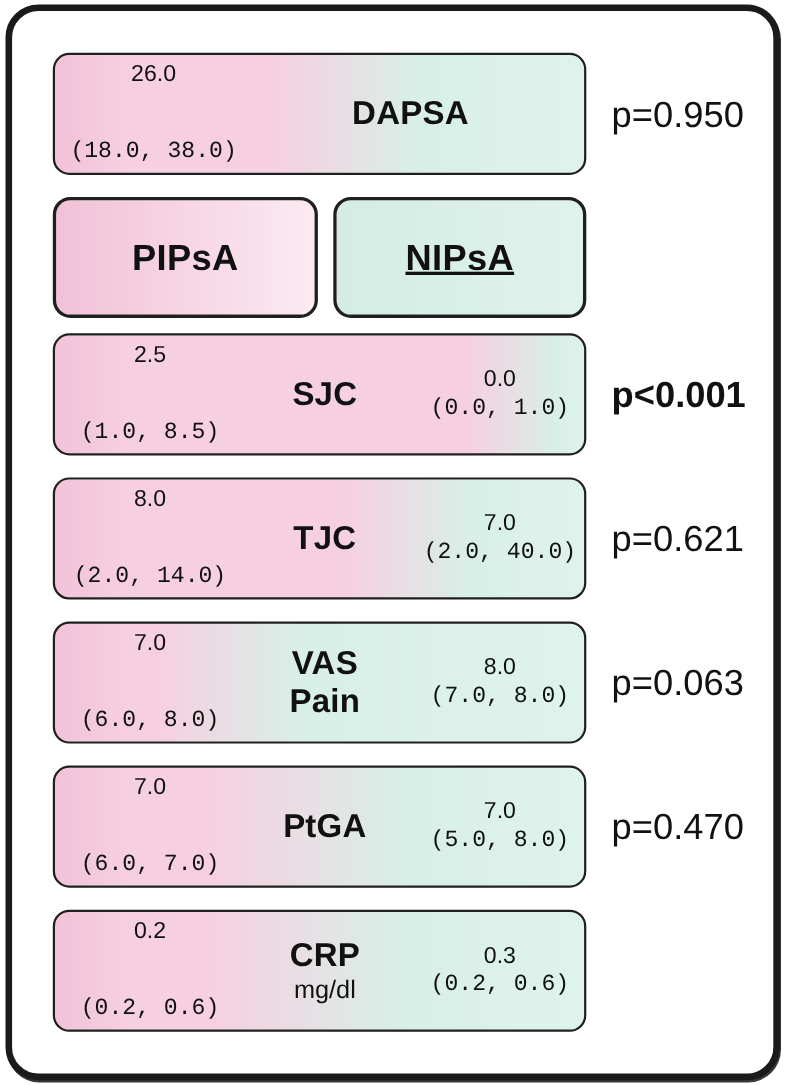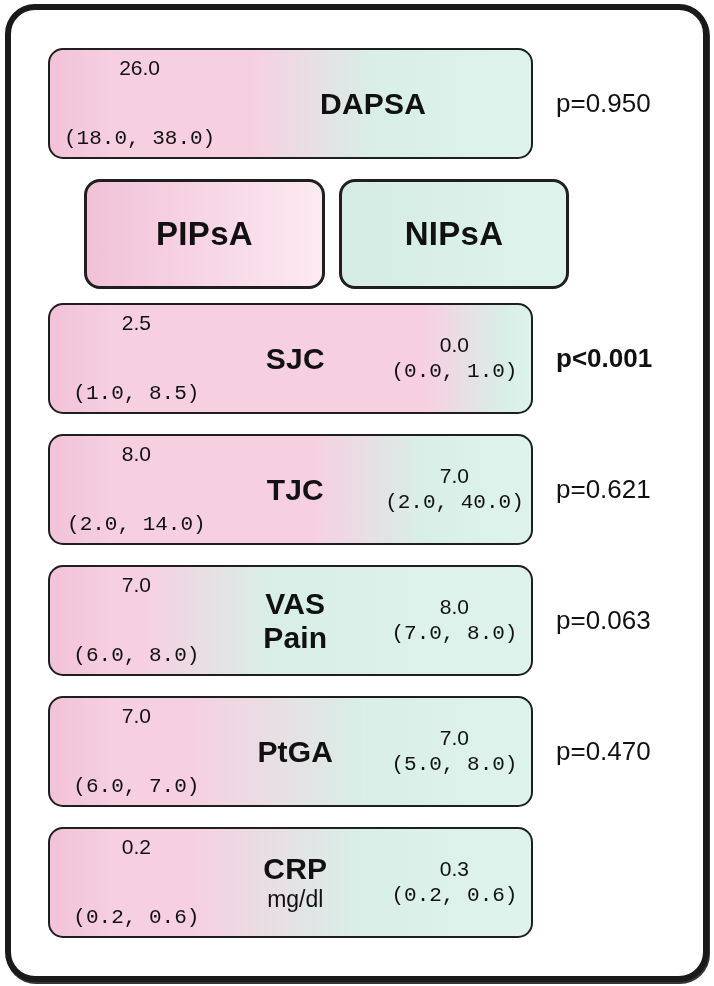--- a/index.html
+++ b/index.html
@@ -17,21 +17,21 @@
     border: 6px solid #1a1a1a;
     border-radius: 30px;
     background: #ffffff;
     box-shadow: 1px 2px 0 rgba(20,20,20,0.85);
   }
   .content {
     position: absolute; left: 48px; top: 48px;
     width: 640px;
   }
   .row { display: flex; align-items: stretch; margin-bottom: 20px; }
-  .row.groups-row { margin-bottom: 14px; margin-left: 36px; }
+  .row.groups-row { margin-bottom: 14px; }
   .measure-box {
     width: 485px; height: 111px;
     border: 2.5px solid #1f1f1f;
     border-radius: 15px;
     display: flex; align-items: center;
     overflow: hidden;
   }
   .col { display: flex; flex-direction: column; justify-content: center; align-items: center; text-align: center; }
   .col.val-left  { flex: 0 0 33%; padding-left: 14px; gap: 44px; }
   .col.center    { flex: 1 1 auto; }
@@ -40,31 +40,31 @@
   .iqr    { display: block; font-size: 21px; line-height: 1.25; white-space: nowrap; font-family: Liberation Mono, monospace; }
   .measure {
     font-size: 30px; font-weight: 700; line-height: 1.12;
     white-space: pre-line; letter-spacing: 0.2px;
   }
   .unit { display: block; font-size: 23px; font-weight: 400; line-height: 1.2; }
   .unit:empty { display: none; }
   .p-value {
     display: flex; align-items: center;
     margin-left: 23px;
-    font-size: 26px; font-weight: 400;
+    font-size: 33px; font-weight: 400;
     white-space: nowrap;
   }
   .group-box {
     height: 110px;
     border: 3px solid #1f1f1f;
     border-radius: 16px;
     display: flex; align-items: center; justify-content: center;
   }
   .group-box.pipsa { width: 241px; margin-right: 14px; }
-  .group-box.nipsa { width: 230px; }
+  .group-box.nipsa { width: 230px; text-decoration: underline; }
   .group-label { font-size: 33px; font-weight: 700; letter-spacing: 0.3px; }
 </style>
 </head>
 <body>
 
 <div class="page">
   <div class="frame"></div>
 
   <div class="content">
 

